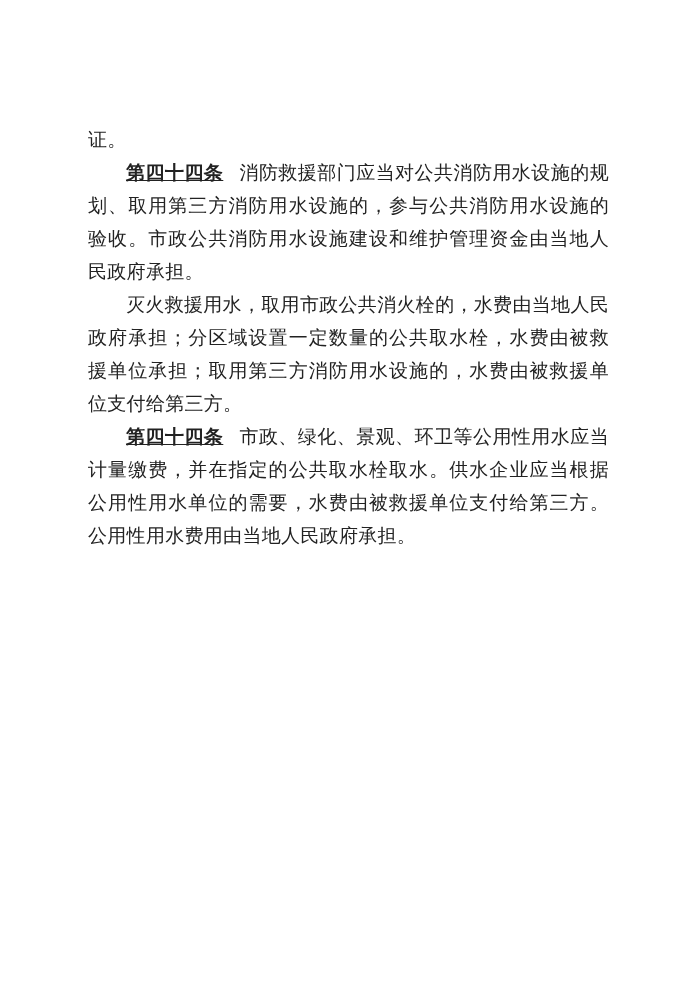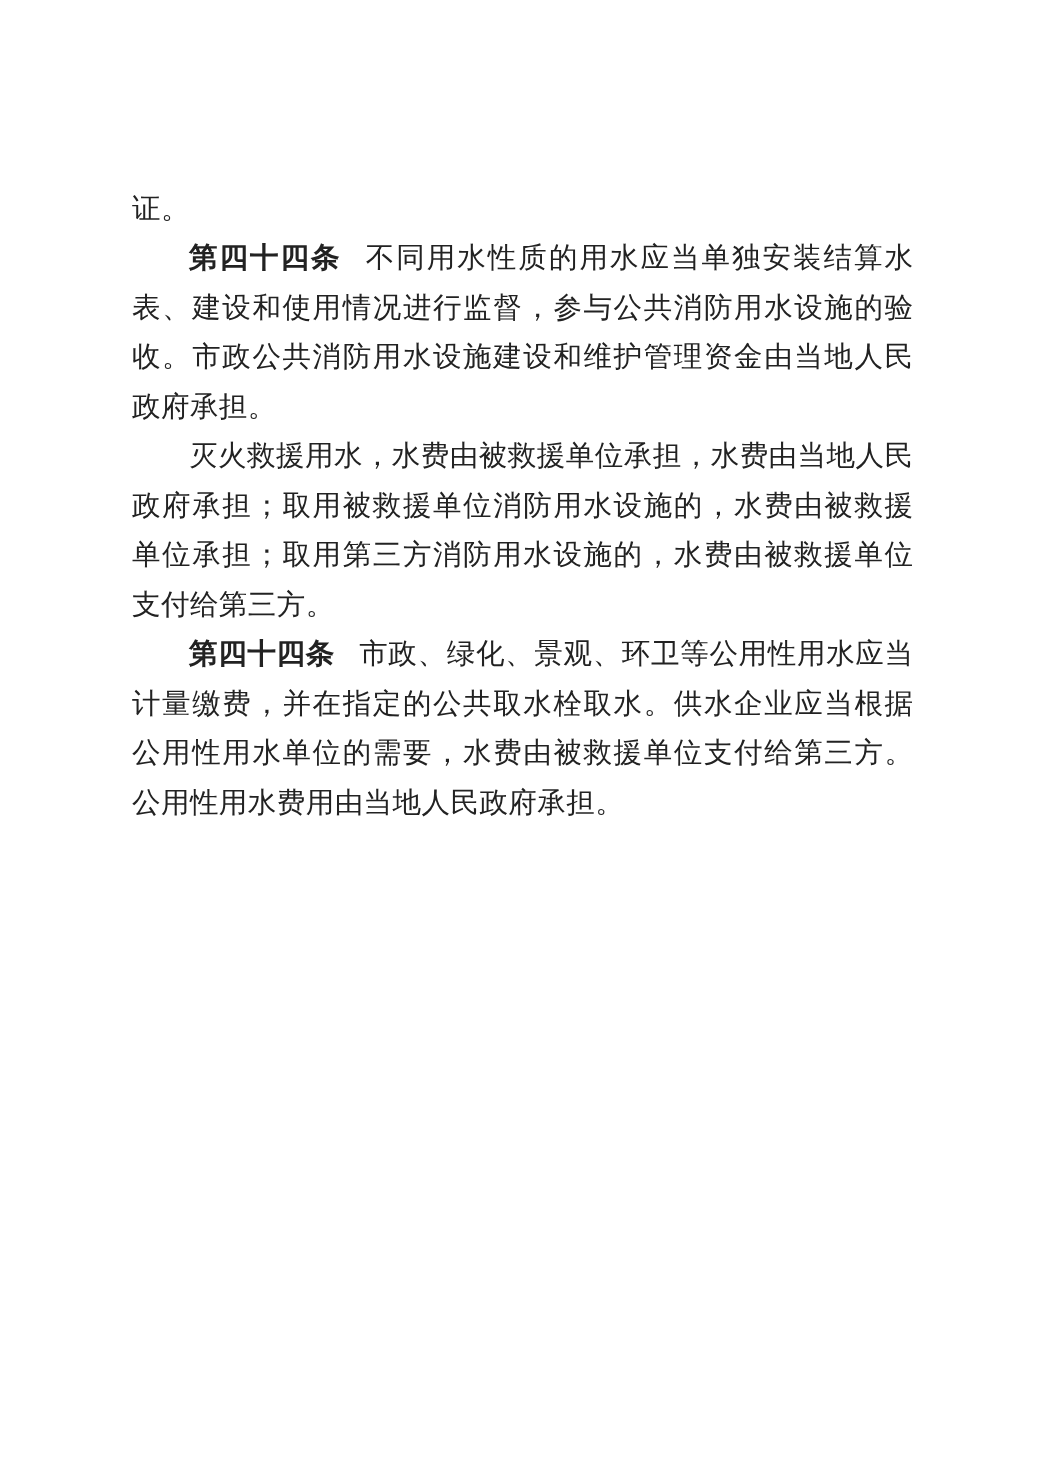--- a/index.html
+++ b/index.html
@@ -35,34 +35,35 @@
     padding: 0;
     text-indent: 2em;  
   }
   
   .doc p.continuation {
     text-indent: 0;
   }
   .article-no {
     font-weight: 700;          
     padding-right: 0.85em;     
+    text-decoration: underline;
   }
 </style>
 </head>
 <body>
 
 <div class="page">
   <div class="doc">
 
     <p class="continuation">证。</p>
 
 
 
-    <p><span class="article-no">第四十四条</span><span>不同用水性质的用水应当单独安装结算水表、建设和使用情况进行监督，参与公共消防用水设施的验收。市政公共消防用水设施建设和维护管理资金由当地人民政府承担。</span></p>
+    <p><span class="article-no">第四十四条</span><span>消防救援部门应当对公共消防用水设施的规划、取用第三方消防用水设施的，参与公共消防用水设施的验收。市政公共消防用水设施建设和维护管理资金由当地人民政府承担。</span></p>
 
-    <p>灭火救援用水，水费由被救援单位承担，水费由当地人民政府承担；取用被救援单位消防用水设施的，水费由被救援单位承担；取用第三方消防用水设施的，水费由被救援单位支付给第三方。</p>
+    <p>灭火救援用水，取用市政公共消火栓的，水费由当地人民政府承担；分区域设置一定数量的公共取水栓，水费由被救援单位承担；取用第三方消防用水设施的，水费由被救援单位支付给第三方。</p>
 
 
     <p><span class="article-no">第四十四条</span><span>市政、绿化、景观、环卫等公用性用水应当计量缴费，并在指定的公共取水栓取水。供水企业应当根据公用性用水单位的需要，水费由被救援单位支付给第三方。公用性用水费用由当地人民政府承担。</span></p>
 
 
   </div>
 </div>
 
 </body></html>

